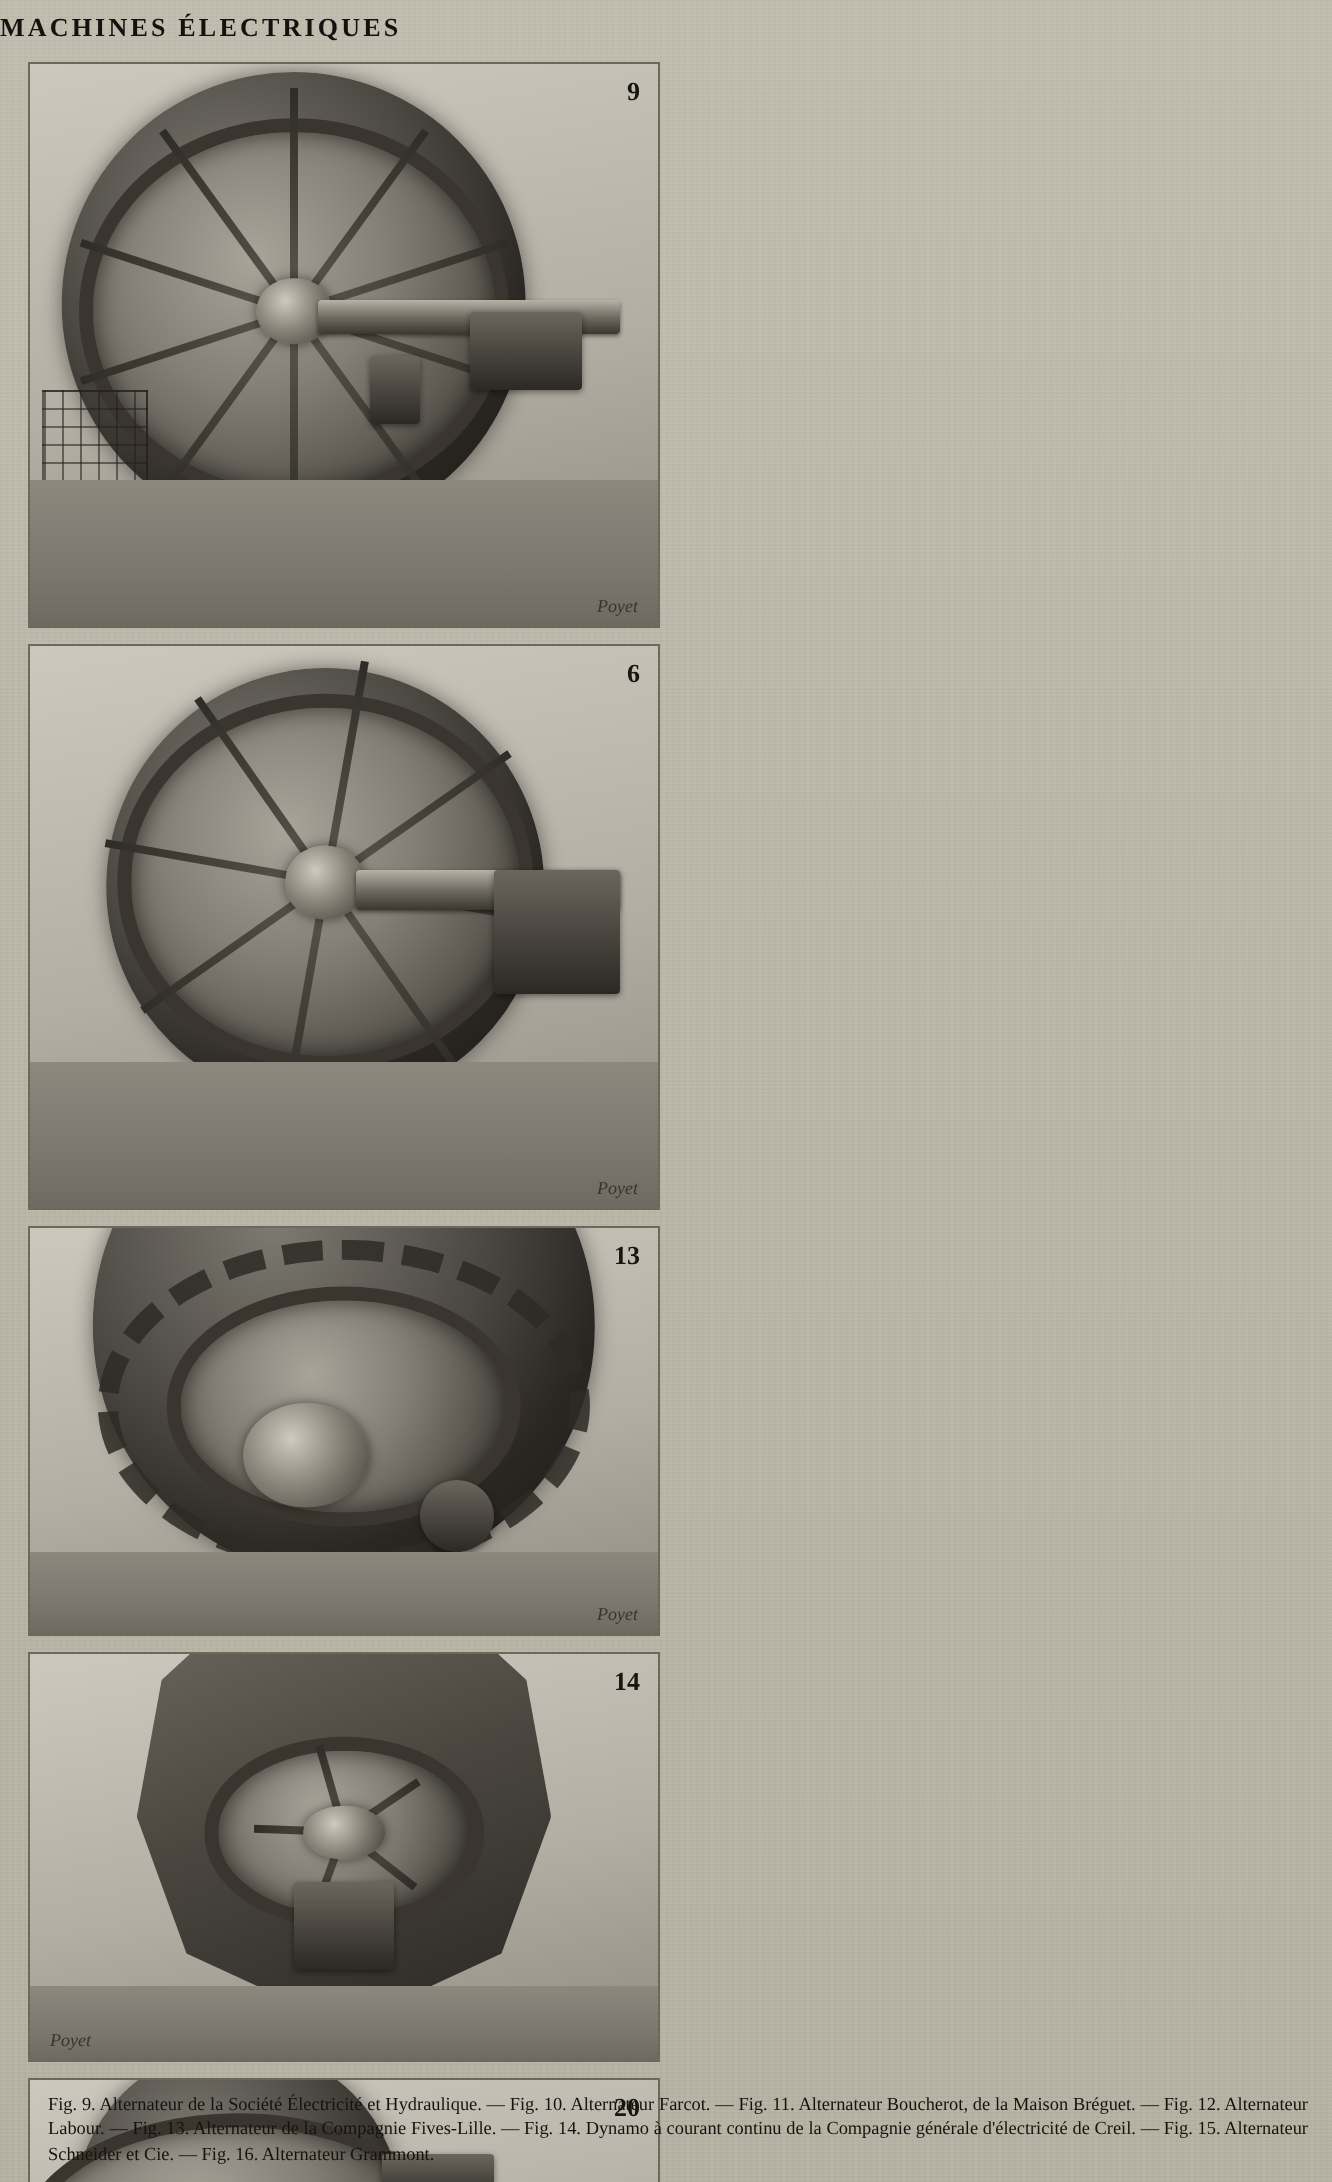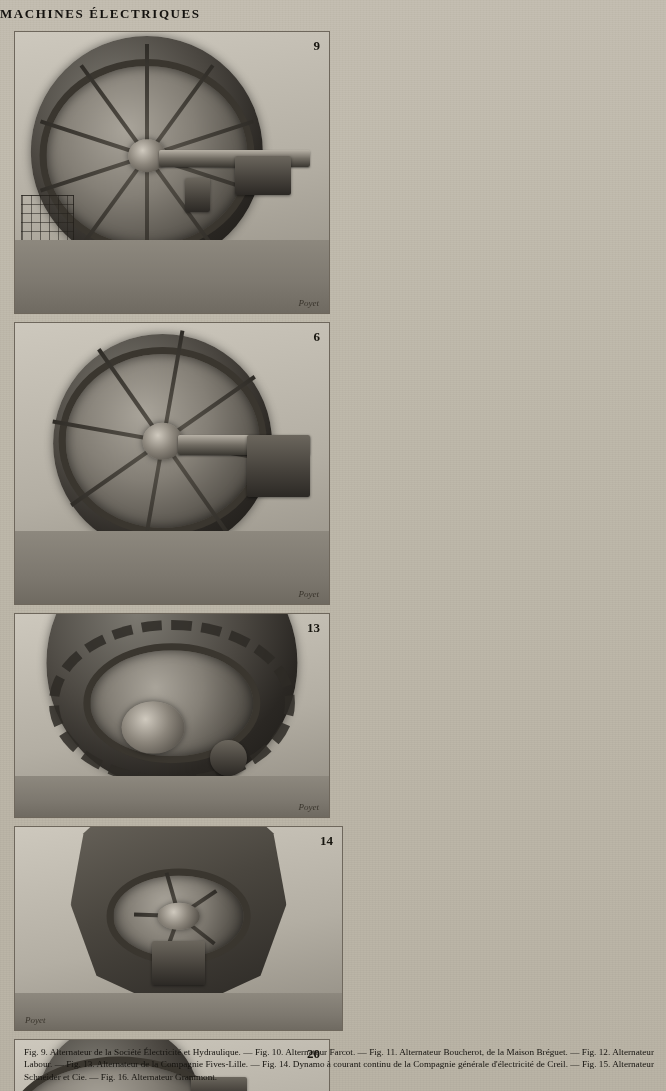--- a/index.html
+++ b/index.html
@@ -267,21 +267,21 @@
         <div class="rim" style="width:52%; height:52%; top:44%;"></div>
         <div class="hub" style="top:56%; left:44%; width:20%; height:26%;"></div>
         <div class="block" style="left:62%; top:62%; width:12%; height:18%; border-radius:50%;"></div>
         <div class="base" style="left:4%; right:4%; bottom:4%; height:12%;"></div>
       </div>
       <div class="floor" style="height:20%;"></div>
       <div class="num">13</div>
       <div class="sig right">Poyet</div>
     </div>
 
-    <div class="fig" style="height:203px;padding-left:13px;">
+    <div class="fig" style="height:203px;">
       <div class="sky"></div>
       <div class="machine">
         <div class="polygon-frame" style="width:66%; bottom:14%;"></div>
         <div class="rim" style="width:40%; height:40%; top:44%;"></div>
         <div class="spoke" style="top:44%; transform:rotate(20deg); height:22%;"></div>
         <div class="spoke" style="top:44%; transform:rotate(92deg); height:22%;"></div>
         <div class="spoke" style="top:44%; transform:rotate(164deg); height:22%;"></div>
         <div class="spoke" style="top:44%; transform:rotate(236deg); height:22%;"></div>
         <div class="spoke" style="top:44%; transform:rotate(308deg); height:22%;"></div>
         <div class="hub" style="top:44%; width:13%; height:13%;"></div>

